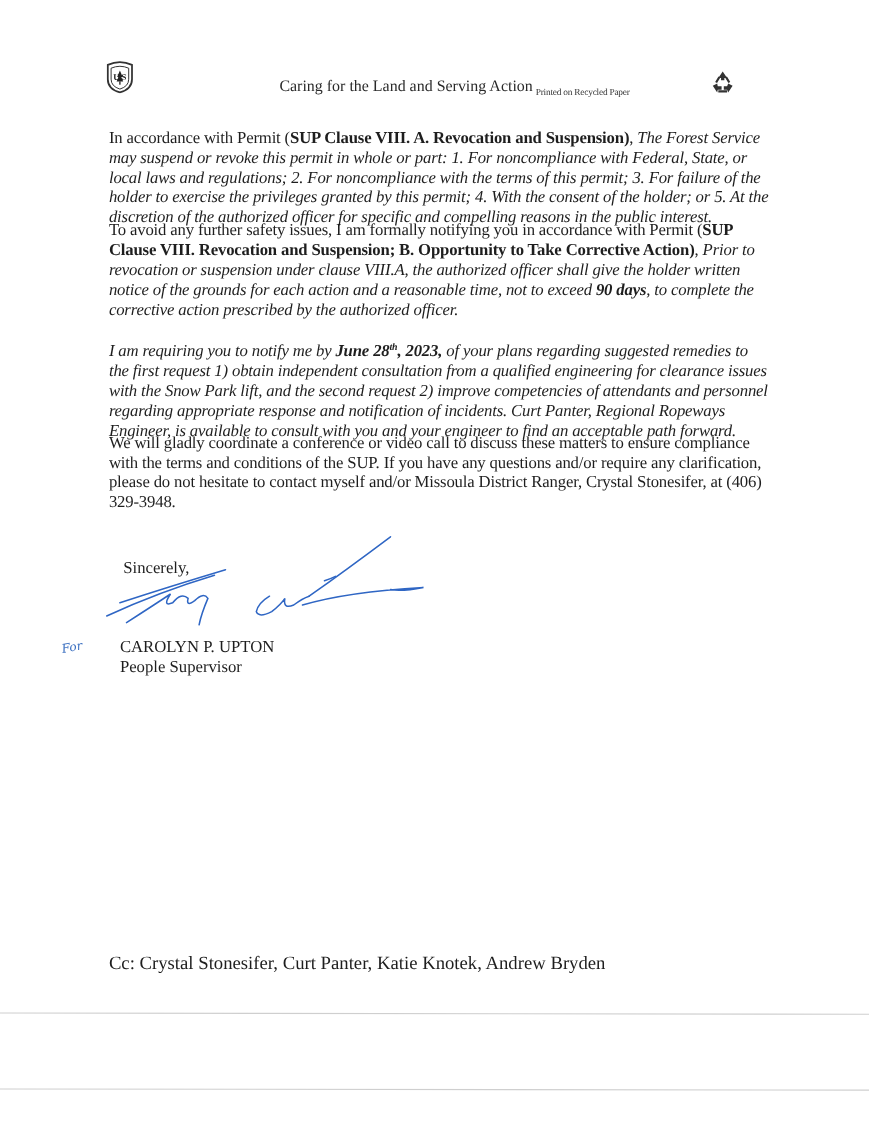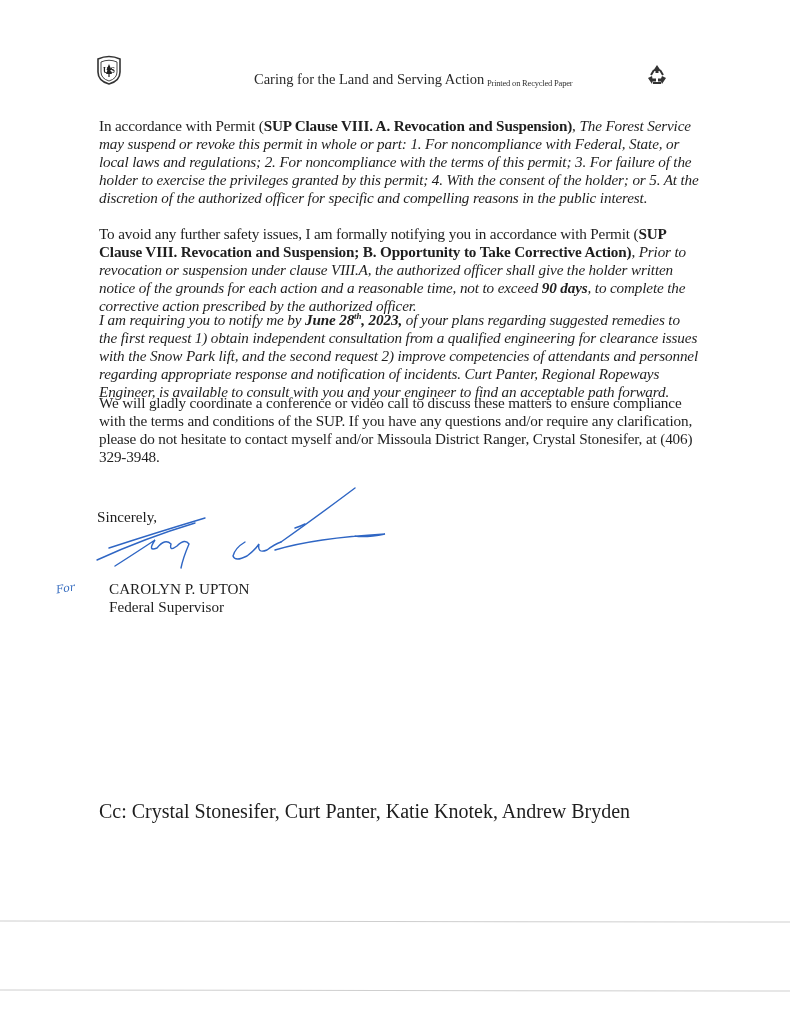--- a/index.html
+++ b/index.html
@@ -5,33 +5,33 @@
   html, body { margin: 0; padding: 0; background: #ffffff; }
   body { width: 790px; height: 1023px; position: relative; overflow: hidden;
          font-family: "Liberation Serif", serif; color: #1e1e1e; }
   .abs { position: absolute; }
   .logo { left: 95px; top: 55px; width: 28px; height: 30px; }
   .tagline { left: 254px; top: 71px; font-size: 14.5px; color: #2a2a2a; }
   .recycled-label { left: 487px; top: 78px; font-size: 8.5px; color: #333; letter-spacing: -0.2px; }
   .recycle-icon { left: 645px; top: 63px; width: 24px; height: 24px; }
   .para { left: 99px; width: 600px; font-size: 15.2px; line-height: 18px; letter-spacing: -0.15px; }
   .p1 { top: 117px; }
-  .p2 { top: 225px; }
+  .p2 { top: 201px; }
   .p3 { top: 311px; font-style: italic; }
   .p4 { top: 394px; }
   .para b { font-weight: bold; }
   .para i { }
   .para sup { font-size: 9px; line-height: 0; }
-  .sincerely { left: 97px; top: 508px; font-size: 15.2px; }
+  .sincerely { left: 112px; top: 508px; font-size: 15.2px; }
   .sig { left: 85px; top: 478px; width: 310px; height: 110px; }
   .for-mark { left: 56px; top: 582px; font-family: "DejaVu Serif", serif; font-style: italic;
               font-size: 11px; color: #3a6fc0; transform: rotate(-10deg); }
   .name { left: 109px; top: 580px; font-size: 15.2px; }
   .title { left: 109px; top: 598px; font-size: 15.2px; }
-  .cc { left: 99px; top: 800px; font-size: 20px; }
+  .cc { left: 99px; top: 866px; font-size: 17px; }
   .rule { left: 0; width: 790px; height: 1px; background: #cfcfcf; }
   .rule1 { top: 921px; transform: rotate(0.08deg); }
   .rule2 { top: 990px; transform: rotate(0.08deg); }
 </style>
 </head>
 <body>
 
 <div class="abs logo">
   <svg width="28" height="30" viewBox="0 0 28 30">
     <path d="M3 4 Q14 -1 25 4 L25 17 Q25 26 14 29 Q3 26 3 17 Z" fill="#fff" stroke="#333" stroke-width="1.6"></path>
@@ -76,18 +76,18 @@
     <path d="M30 88 Q55 72 70 62 Q62 74 72 70 Q80 60 86 66 Q84 74 92 68 Q100 60 104 66 Q98 80 96 90"></path>
     <path d="M24 70 Q70 55 120 40"></path>
     <path d="M160 64 Q150 70 148 78 Q150 84 162 78 Q170 72 174 66 Q172 76 182 72 Q190 66 196 64"></path>
     <path d="M196 64 Q230 40 270 10"></path>
     <path d="M190 72 Q230 60 300 56 Q280 60 270 58"></path>
     <path d="M210 50 Q216 48 220 46"></path>
   </svg>
 </div>
 <div class="abs for-mark">For</div>
 <div class="abs name">CAROLYN P. UPTON</div>
-<div class="abs title">Federal Supervisor</div>
+<div class="abs title">People Supervisor</div>
 
 <div class="abs cc">Cc: Crystal Stonesifer, Curt Panter, Katie Knotek, Andrew Bryden</div>
 
 <div class="abs rule rule1"></div>
 <div class="abs rule rule2"></div>
 
 </body></html>

